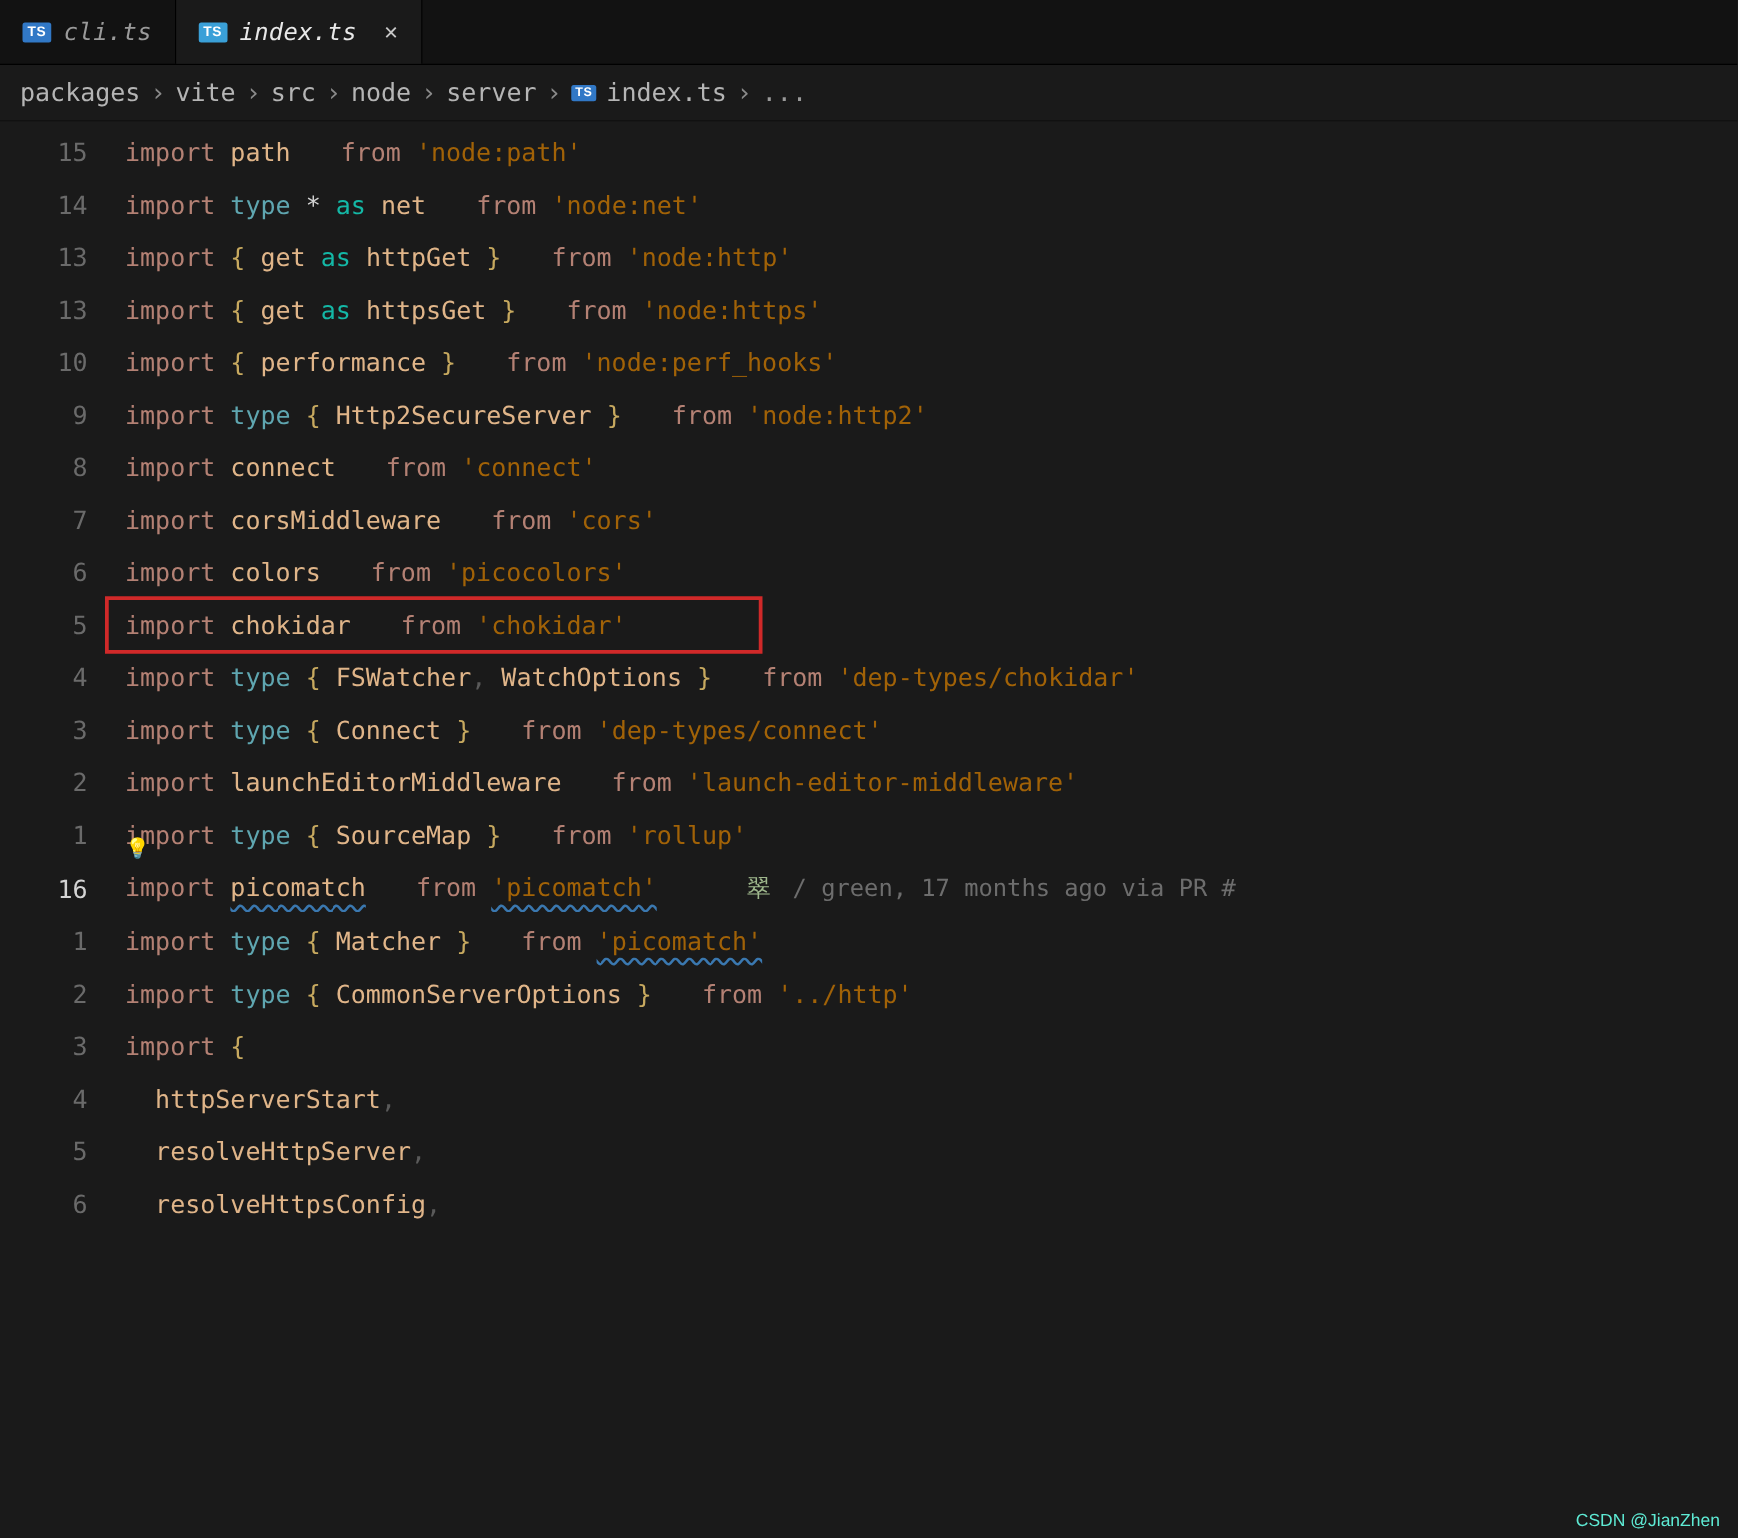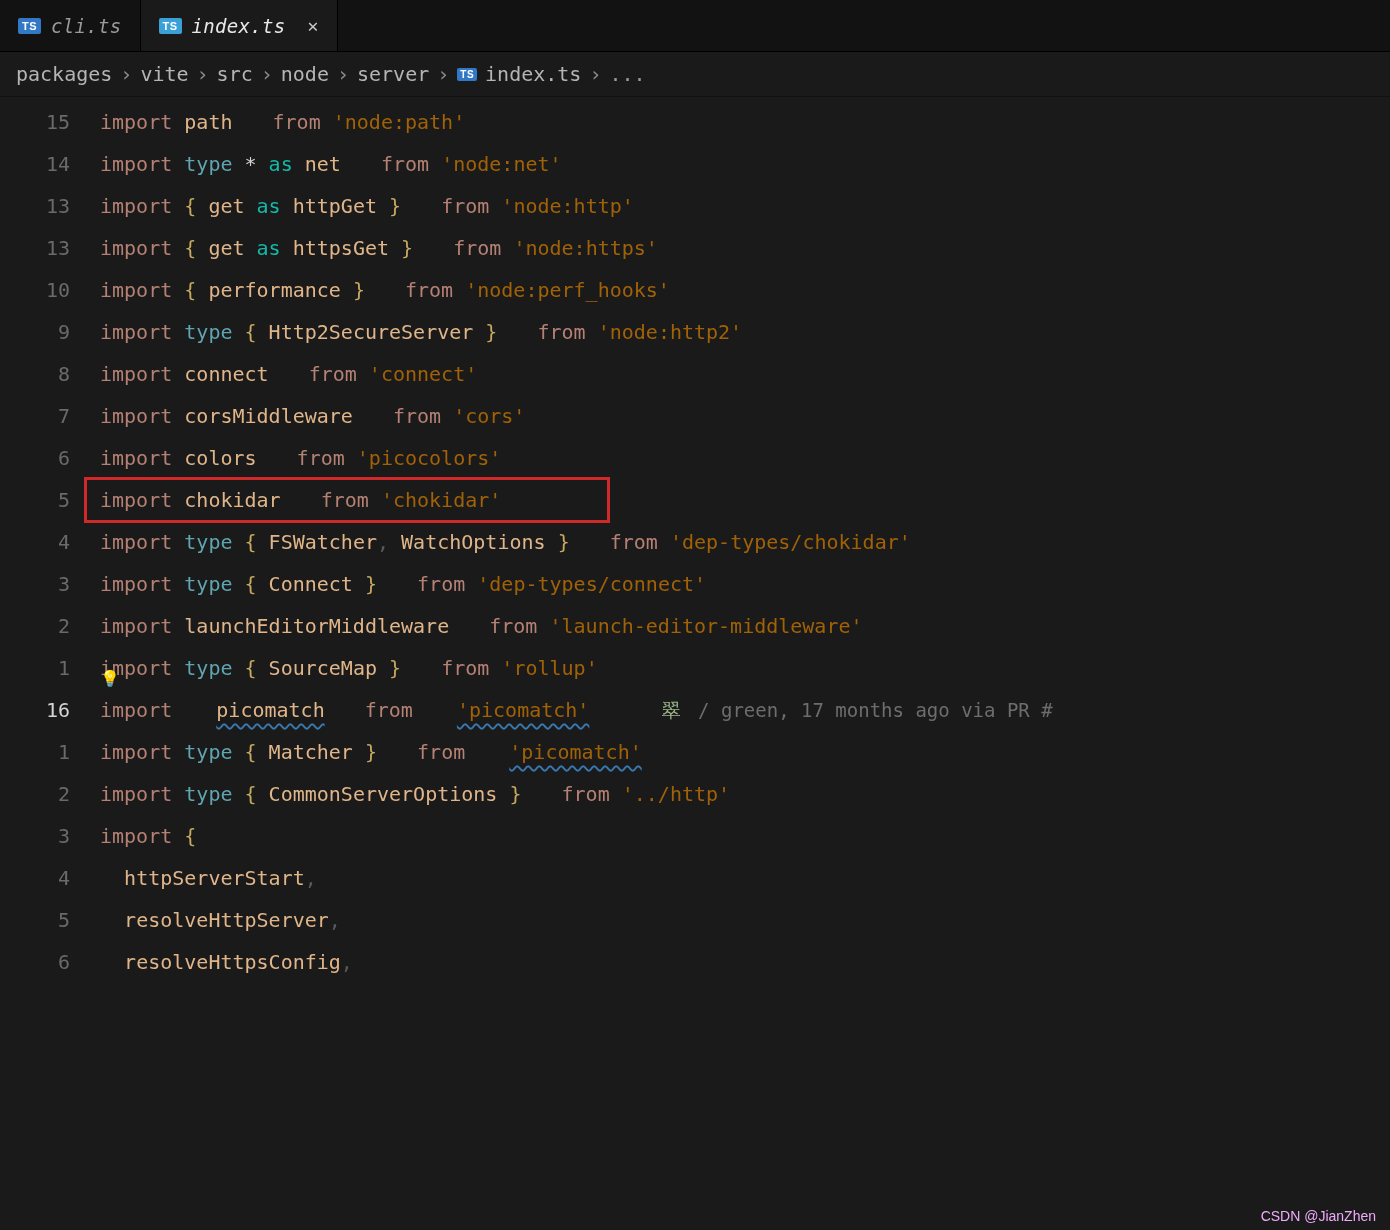--- a/index.html
+++ b/index.html
@@ -32,28 +32,28 @@
     .ty   { color:#5fa6b0; }
     .star { color:#d4d4d4; }
     .as   { color:#14b8a6; }
     .id   { color:#e0b589; }
     .fr   { color:#b48174;margin-left:28px; }
     .str  { color:#a16207; }
     .pn   { color:#c7a95f; }
     .cm   { color:#5a5a5a; }
     .codelens { color:#6d6d6d; font-size:19px; }
     .codelens .chinese { color:#9fb88d; margin-right:6px; }
-    .wavy { text-decoration: underline wavy #3a78b0; text-underline-offset:6px; text-decoration-thickness:2px;margin-left:32px; }
+    .wavy { text-decoration: underline wavy #3a78b0; text-underline-offset:6px; text-decoration-thickness:2px; }
     
     .hl { position:absolute; border:3px solid #d02929; left:-16px; top:-2px; width:526px; height:46px; pointer-events:none; }
     
     .guide { color:#3a3a3a; }
     .bulb { position:absolute; left:0; top:11px; font-size:16px; color:#d6c24a; }
     
-    .wm { position:fixed; right:14px; bottom:6px; color:#f0abfc; font-size:14px; font-family: sans-serif; white-space:nowrap; }
+    .wm { position:fixed; right:14px; bottom:6px; color:#5eead4; font-size:14px; font-family: sans-serif; white-space:nowrap; }
   </style>
 </head>
 <body>
 
 <div class="tabs">
   <div class="tab">
     <span class="ts-badge">TS</span>
     <span class="filename">cli.ts</span>
   </div>
   <div class="tab active">

